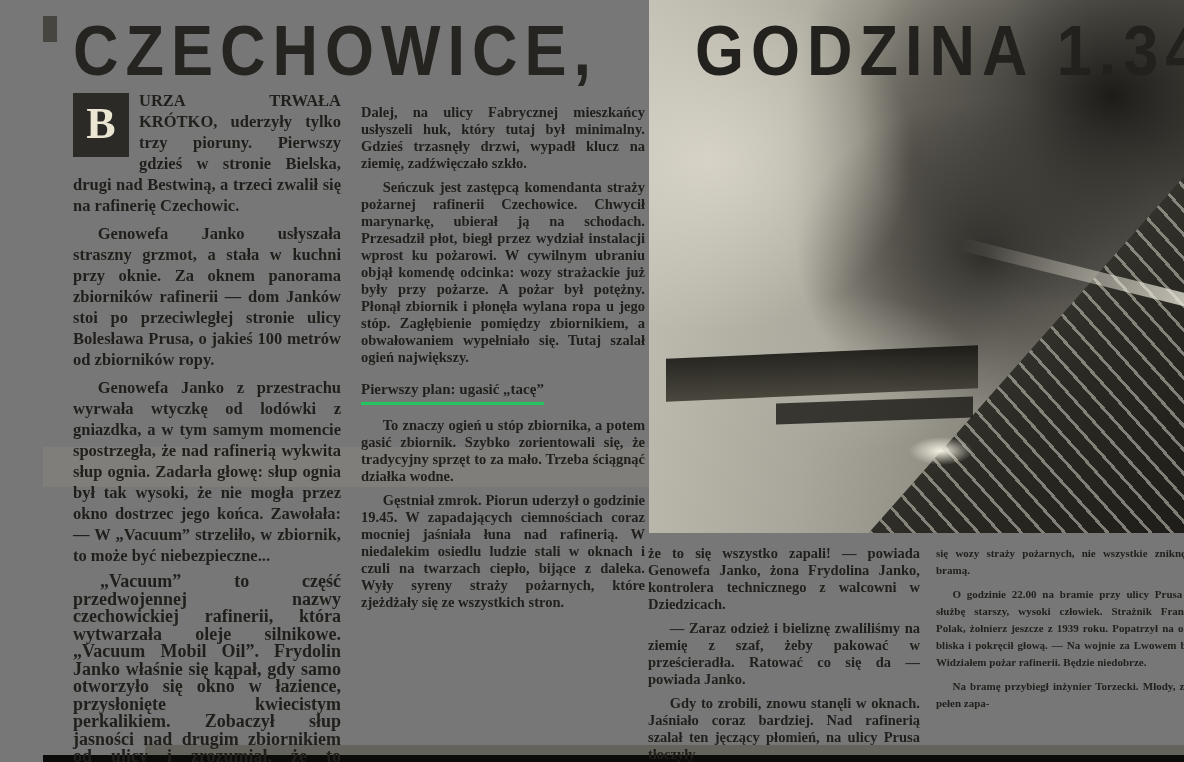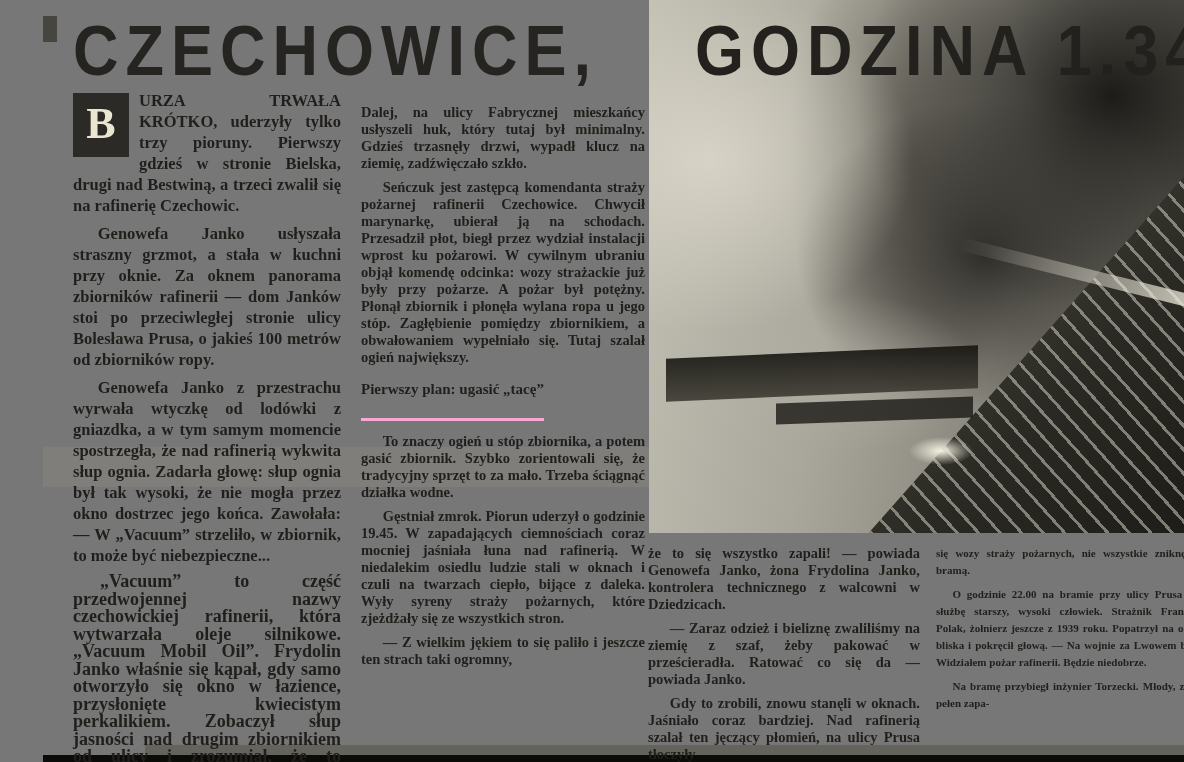--- a/index.html
+++ b/index.html
@@ -67,21 +67,21 @@
     float:left;width:56px;height:64px;margin:3px 10px 2px 0;
     background:#2b2a26;color:#ebe6d2;
     font-family:"Liberation Serif", serif;font-weight:700;
     font-size:44px;line-height:62px;text-align:center;text-indent:0;
   }
   .caps{text-transform:uppercase;}
   .subhead{
     margin:14px 0 12px 0;font-size:15px;line-height:18px;font-weight:700;
     text-indent:0;position:relative;z-index:2;
   }
-  .subhead span{display:inline-block;border-bottom:3px solid #f9a8d4;padding-bottom:20px;}
+  .subhead span{display:inline-block;border-bottom:3px solid #22c55e;padding-bottom:4px;}
   
   .scan-band{
     position:absolute;left:0;top:447px;width:606px;height:40px;
     background:rgba(152,149,138,0.28);z-index:1;
   }
   .col{z-index:2;}
   
   .bottom-gray{position:absolute;left:102px;right:0;top:745px;height:11px;background:#64635c;}
   .bottom-black{position:absolute;left:0;right:0;top:755px;height:7px;background:#0b0b0a;}
   .corner-mark{position:absolute;left:0;top:16px;width:14px;height:26px;background:#3a3831;opacity:.8;}
@@ -116,21 +116,20 @@
     <p class="p">Genowefa Janko z przestrachu wyrwała wtyczkę od lodówki z gniazdka, a w tym samym momencie spostrzegła, że nad rafinerią wykwita słup ognia. Zadarła głowę: słup ognia był tak wysoki, że nie mogła przez okno dostrzec jego końca. Zawołała: — W „Vacuum” strzeliło, w zbiornik, to może być niebezpieczne...</p>
     <p class="p small">„Vacuum” to część przedwojennej nazwy czechowickiej rafinerii, która wytwarzała oleje silnikowe. „Vacuum Mobil Oil”. Frydolin Janko właśnie się kąpał, gdy samo otworzyło się okno w łazience, przysłonięte kwiecistym perkalikiem. Zobaczył słup jasności nad drugim zbiornikiem od ulicy i zrozumiał, że to niebezpieczeństwo dla jego domu.</p>
   </div>
 
   <div class="col col-2">
     <p class="p lead">Dalej, na ulicy Fabrycznej mieszkańcy usłyszeli huk, który tutaj był minimalny. Gdzieś trzasnęły drzwi, wypadł klucz na ziemię, zadźwięczało szkło.</p>
     <p class="p">Seńczuk jest zastępcą komendanta straży pożarnej rafinerii Czechowice. Chwycił marynarkę, ubierał ją na schodach. Przesadził płot, biegł przez wydział instalacji wprost ku pożarowi. W cywilnym ubraniu objął komendę odcinka: wozy strażackie już były przy pożarze. A pożar był potężny. Płonął zbiornik i płonęła wylana ropa u jego stóp. Zagłębienie pomiędzy zbiornikiem, a obwałowaniem wypełniało się. Tutaj szalał ogień największy.</p>
     <h2 class="subhead"><span>Pierwszy plan: ugasić „tacę”</span></h2>
     <p class="p">To znaczy ogień u stóp zbiornika, a potem gasić zbiornik. Szybko zorientowali się, że tradycyjny sprzęt to za mało. Trzeba ściągnąć działka wodne.</p>
     <p class="p">Gęstniał zmrok. Piorun uderzył o godzinie 19.45. W zapadających ciemnościach coraz mocniej jaśniała łuna nad rafinerią. W niedalekim osiedlu ludzie stali w oknach i czuli na twarzach ciepło, bijące z daleka. Wyły syreny straży pożarnych, które zjeżdżały się ze wszystkich stron.</p>
-    <p class="p">— Z wielkim jękiem to się paliło i jeszcze ten strach taki ogromny,</p>
   </div>
 
   <div class="col col-3">
     <p class="p cont">że to się wszystko zapali! — powiada Genowefa Janko, żona Frydolina Janko, kontrolera technicznego z walcowni w Dziedzicach.</p>
     <p class="p">— Zaraz odzież i bieliznę zwaliliśmy na ziemię z szaf, żeby pakować w prześcieradła. Ratować co się da — powiada Janko.</p>
     <p class="p">Gdy to zrobili, znowu stanęli w oknach. Jaśniało coraz bardziej. Nad rafinerią szalał ten jęczący płomień, na ulicy Prusa tłoczyły</p>
   </div>
 
   <div class="col col-4">
     <p class="p cont">się wozy straży pożarnych, nie wszystkie zniknęły za bramą.</p>

